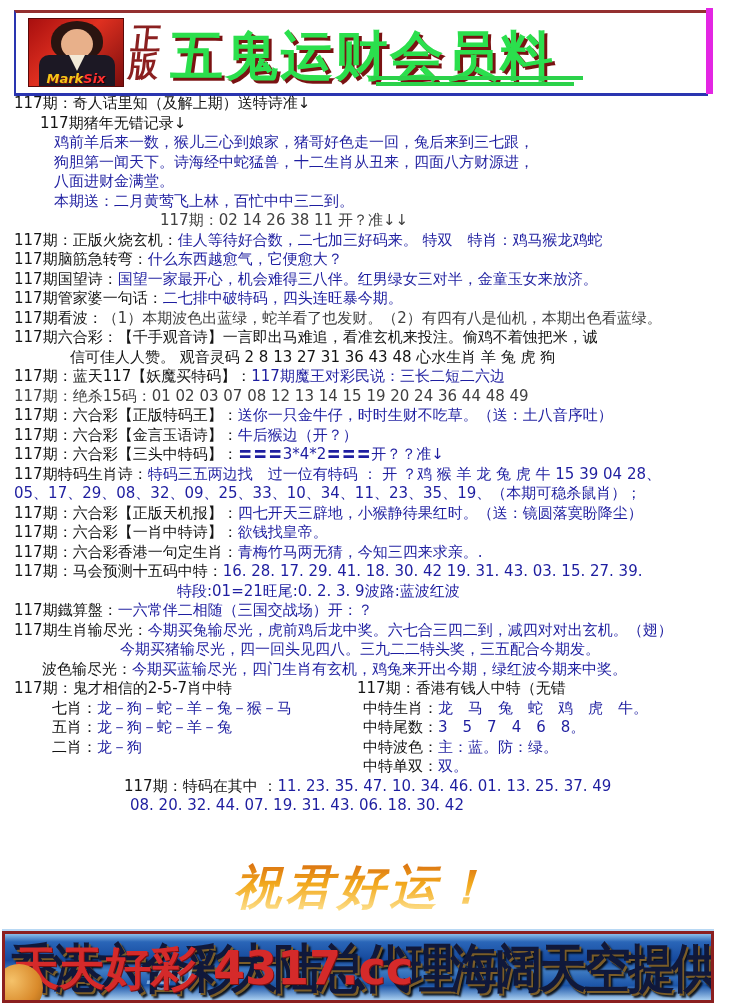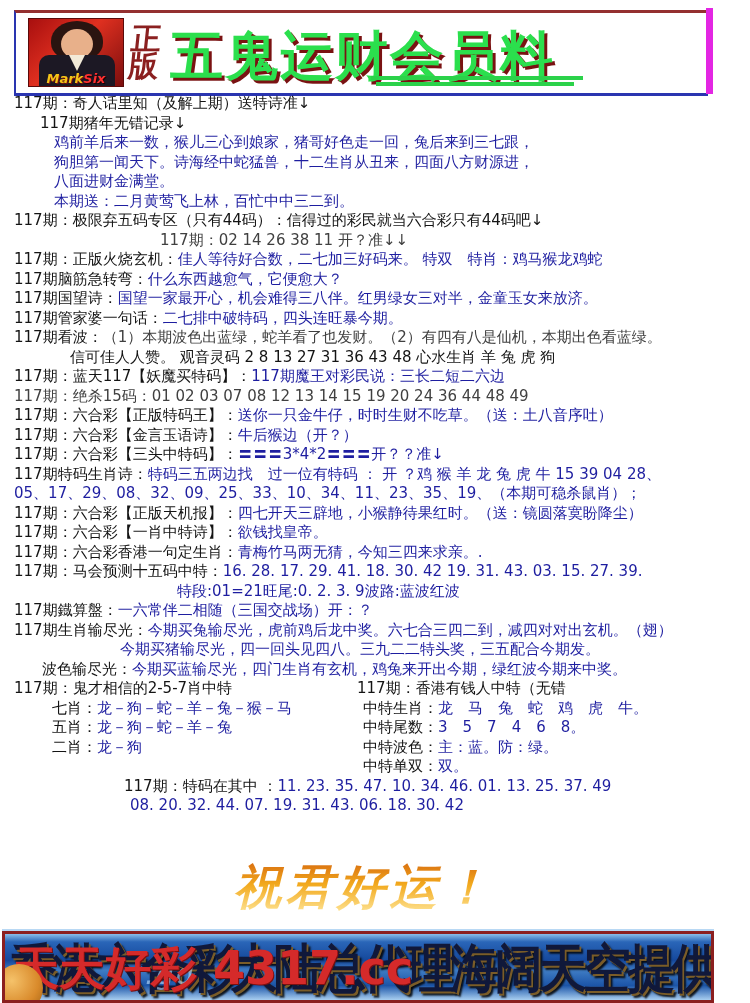--- a/index.html
+++ b/index.html
@@ -75,27 +75,27 @@
   </div>
   <div class="magenta"></div>
 
   <div class="content" id="content">
       <div class="ln" style="padding-left: 2px;"><span class="sg k">117期：奇人话里知（及解上期）送特诗准↓</span></div>
       <div class="ln" style="padding-left: 28px;"><span class="sg k">117期猪年无错记录↓</span></div>
       <div class="ln" style="padding-left: 42px;"><span class="sg b">鸡前羊后来一数，猴儿三心到娘家，猪哥好色走一回，兔后来到三七跟，</span></div>
       <div class="ln" style="padding-left: 42px;"><span class="sg b">狗胆第一闻天下。诗海经中蛇猛兽，十二生肖从丑来，四面八方财源进，</span></div>
       <div class="ln" style="padding-left: 42px;"><span class="sg b">八面进财金满堂。</span></div>
       <div class="ln" style="padding-left: 42px;"><span class="sg b">本期送：二月黄莺飞上林，百忙中中三二到。</span></div>
-      <div class="ln" style="padding-left: 2px;"><span class="sg k">117期：极限弃五码专区（只有44码）：信得过的彩民就当六合彩只有44码吧↓</span></div>
       <div class="ln" style="padding-left: 148px;"><span class="sg r">117期：02 14 26 38 11 开？准↓↓</span></div>
       <div class="ln" style="padding-left: 2px;"><span class="sg k">117期：正版火烧玄机：</span><span class="sg b">佳人等待好合数，二七加三好码来。 特双　特肖：鸡马猴龙鸡蛇</span></div>
       <div class="ln" style="padding-left: 2px;"><span class="sg k">117期脑筋急转弯：</span><span class="sg b">什么东西越愈气，它便愈大？</span></div>
       <div class="ln" style="padding-left: 2px;"><span class="sg k">117期国望诗：</span><span class="sg b">国望一家最开心，机会难得三八伴。红男绿女三对半，金童玉女来放济。</span></div>
       <div class="ln" style="padding-left: 2px;"><span class="sg k">117期管家婆一句话：</span><span class="sg b">二七排中破特码，四头连旺暴今期。</span></div>
       <div class="ln" style="padding-left: 2px;"><span class="sg k">117期看波：</span><span class="sg r">（1）本期波色出蓝绿，蛇羊看了也发财。（2）有四有八是仙机，本期出色看蓝绿。</span></div>
+      <div class="ln" style="padding-left: 2px;"><span class="sg k">117期六合彩：【千手观音诗】一言即出马难追，看准玄机来投注。偷鸡不着蚀把米，诚</span></div>
       <div class="ln" style="padding-left: 58px;"><span class="sg k">信可佳人人赞。 观音灵码 2 8 13 27 31 36 43 48 心水生肖 羊 兔 虎 狗</span></div>
       <div class="ln" style="padding-left: 2px;"><span class="sg k">117期：蓝天117【妖魔买特码】：</span><span class="sg b">117期魔王对彩民说：三长二短二六边</span></div>
       <div class="ln" style="padding-left: 2px;"><span class="sg r">117期：绝杀15码：01 02 03 07 08 12 13 14 15 19 20 24 36 44 48 49</span></div>
       <div class="ln" style="padding-left: 2px;"><span class="sg k">117期：六合彩【正版特码王】：</span><span class="sg b">送你一只金牛仔，时时生财不吃草。（送：土八音序吐）</span></div>
       <div class="ln" style="padding-left: 2px;"><span class="sg k">117期：六合彩【金言玉语诗】：</span><span class="sg b">牛后猴边（开？）</span></div>
       <div class="ln" style="padding-left: 2px;"><span class="sg k">117期：六合彩【三头中特码】：</span><span class="sg b">〓〓〓3*4*2〓〓〓开？？准↓</span></div>
       <div class="ln" style="padding-left: 2px;"><span class="sg k">117期特码生肖诗：</span><span class="sg b">特码三五两边找　过一位有特码 ： 开 ？鸡 猴 羊 龙 兔 虎 牛 15 39 04 28、</span></div>
       <div class="ln" style="padding-left: 2px;"><span class="sg b">05、17、29、08、32、09、25、33、10、34、11、23、35、19、（本期可稳杀鼠肖）；</span></div>
       <div class="ln" style="padding-left: 2px;"><span class="sg k">117期：六合彩【正版天机报】：</span><span class="sg b">四七开天三辟地，小猴静待果红时。（送：镜圆落寞盼降尘）</span></div>
       <div class="ln" style="padding-left: 2px;"><span class="sg k">117期：六合彩【一肖中特诗】：</span><span class="sg b">欲钱找皇帝。</span></div>

